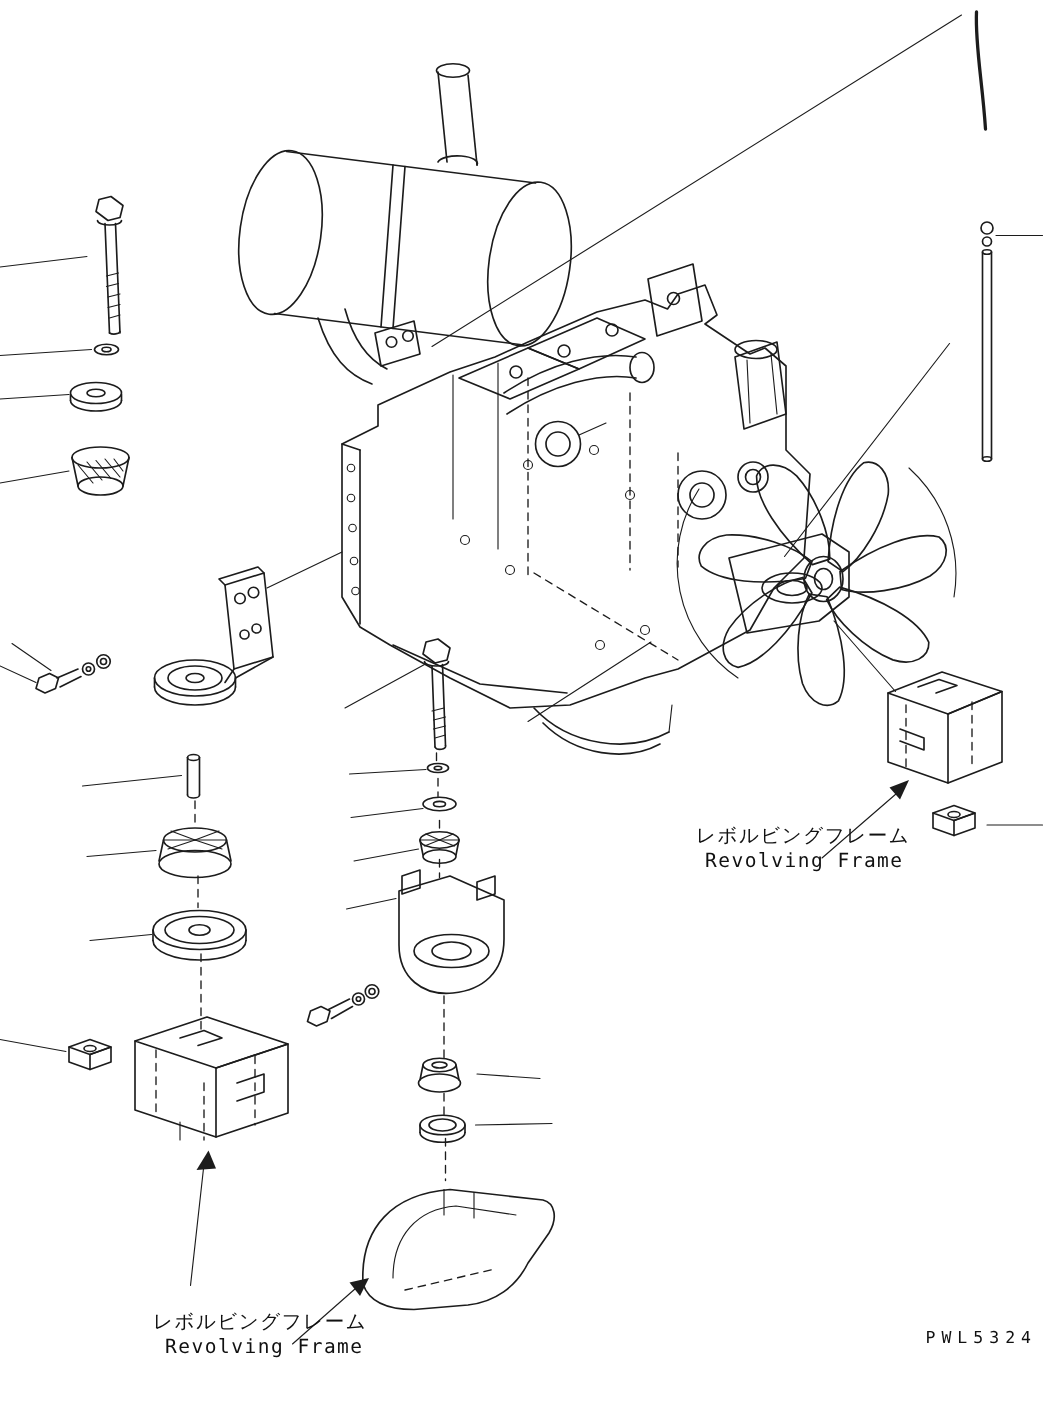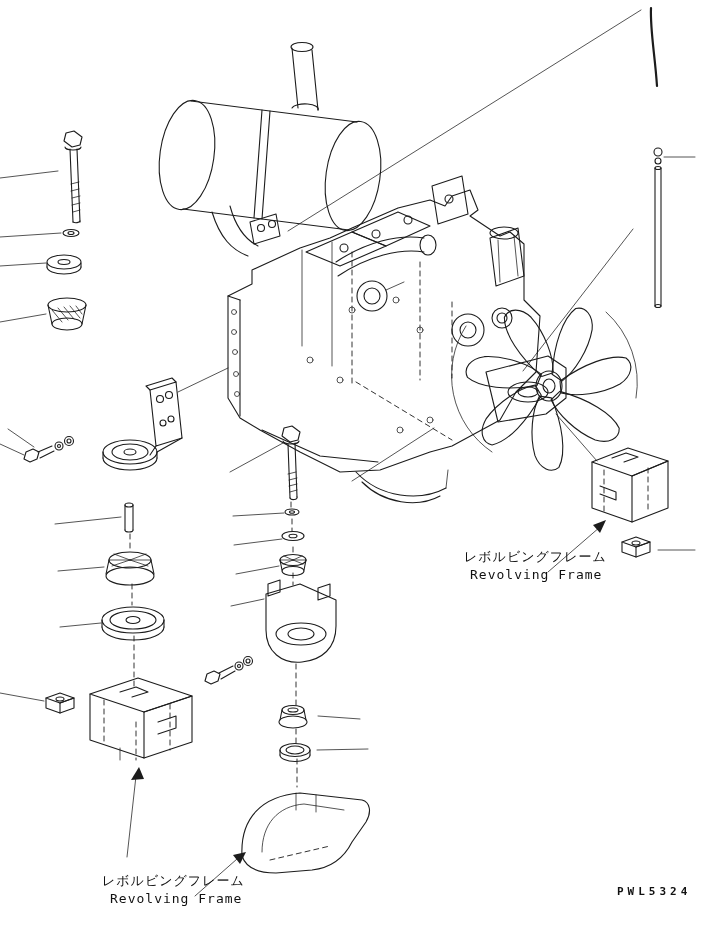--- a/index.html
+++ b/index.html
@@ -408,15 +408,15 @@
   </g>
 
 </svg>
 
   <div class="lbl" style="left:464px;top:548px;">レボルビングフレーム</div>
   <div class="lbl" style="left:470px;top:567px;">Revolving Frame</div>
 
   <div class="lbl" style="left:102px;top:872px;">レボルビングフレーム</div>
   <div class="lbl" style="left:110px;top:891px;">Revolving Frame</div>
 
-  <div class="code" style="left:617px;top:885px;font-weight:bold;">PWL5324</div>
+  <div class="code" style="left:617px;top:885px;">PWL5324</div>
 
 </div>
 
 </body></html>

